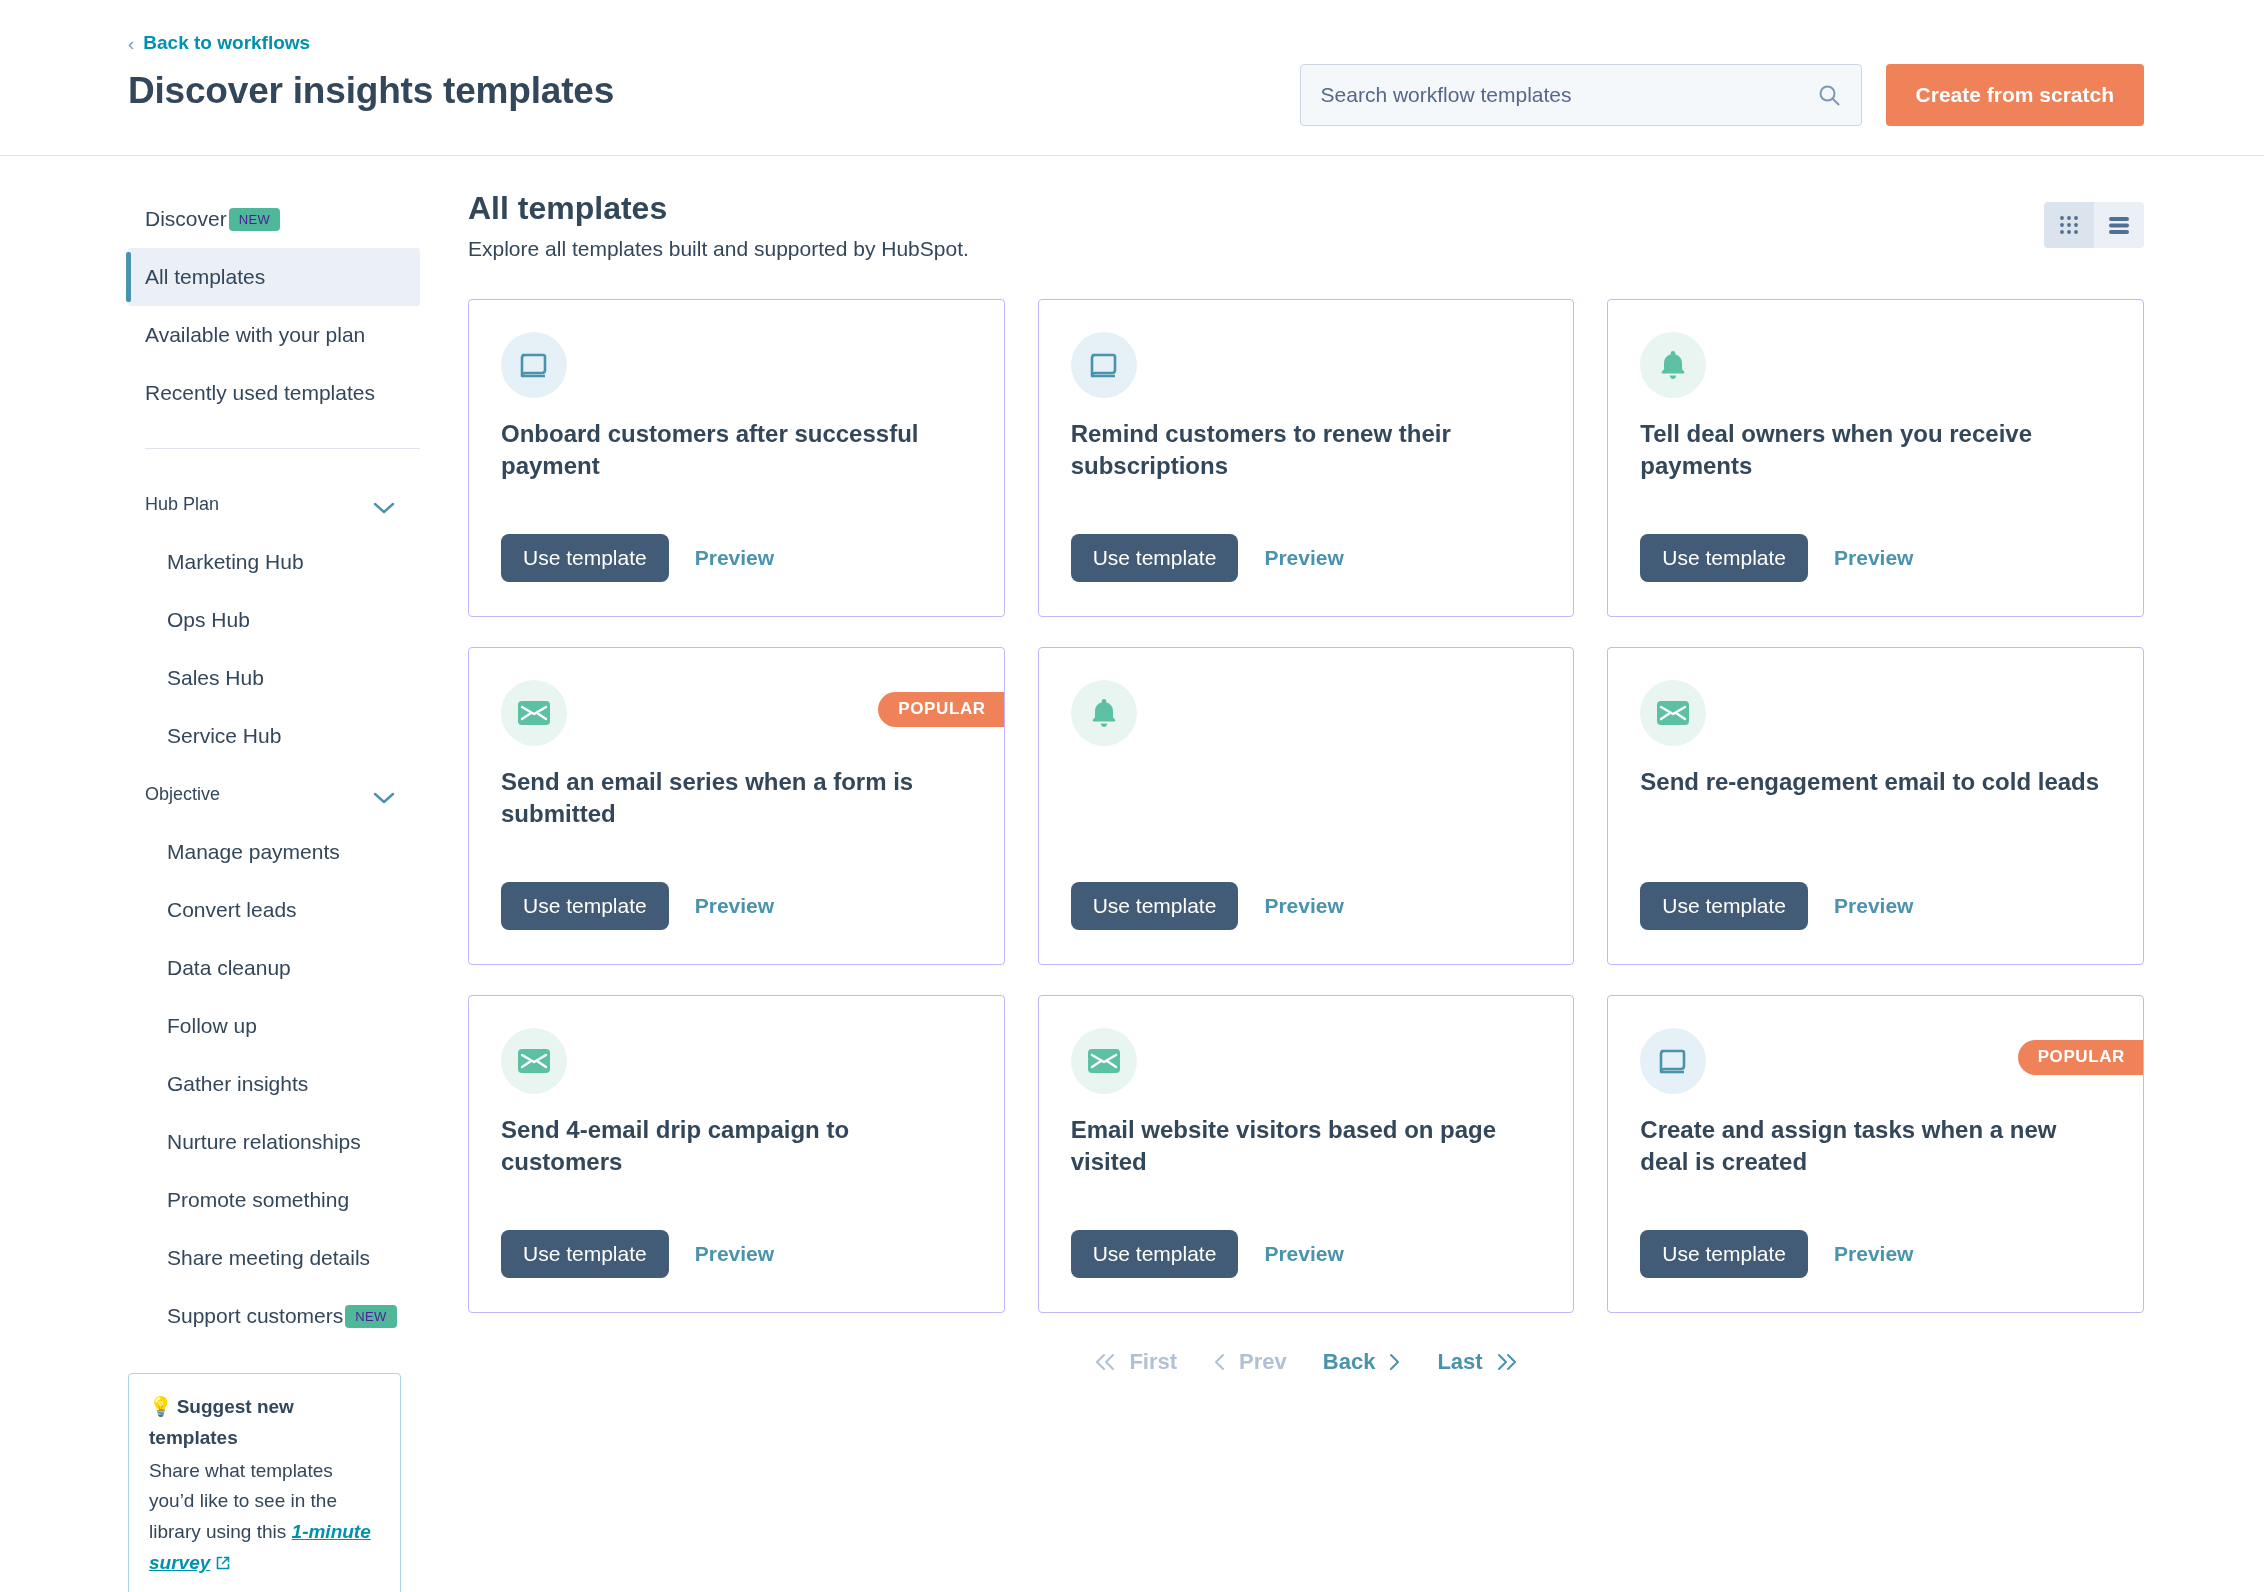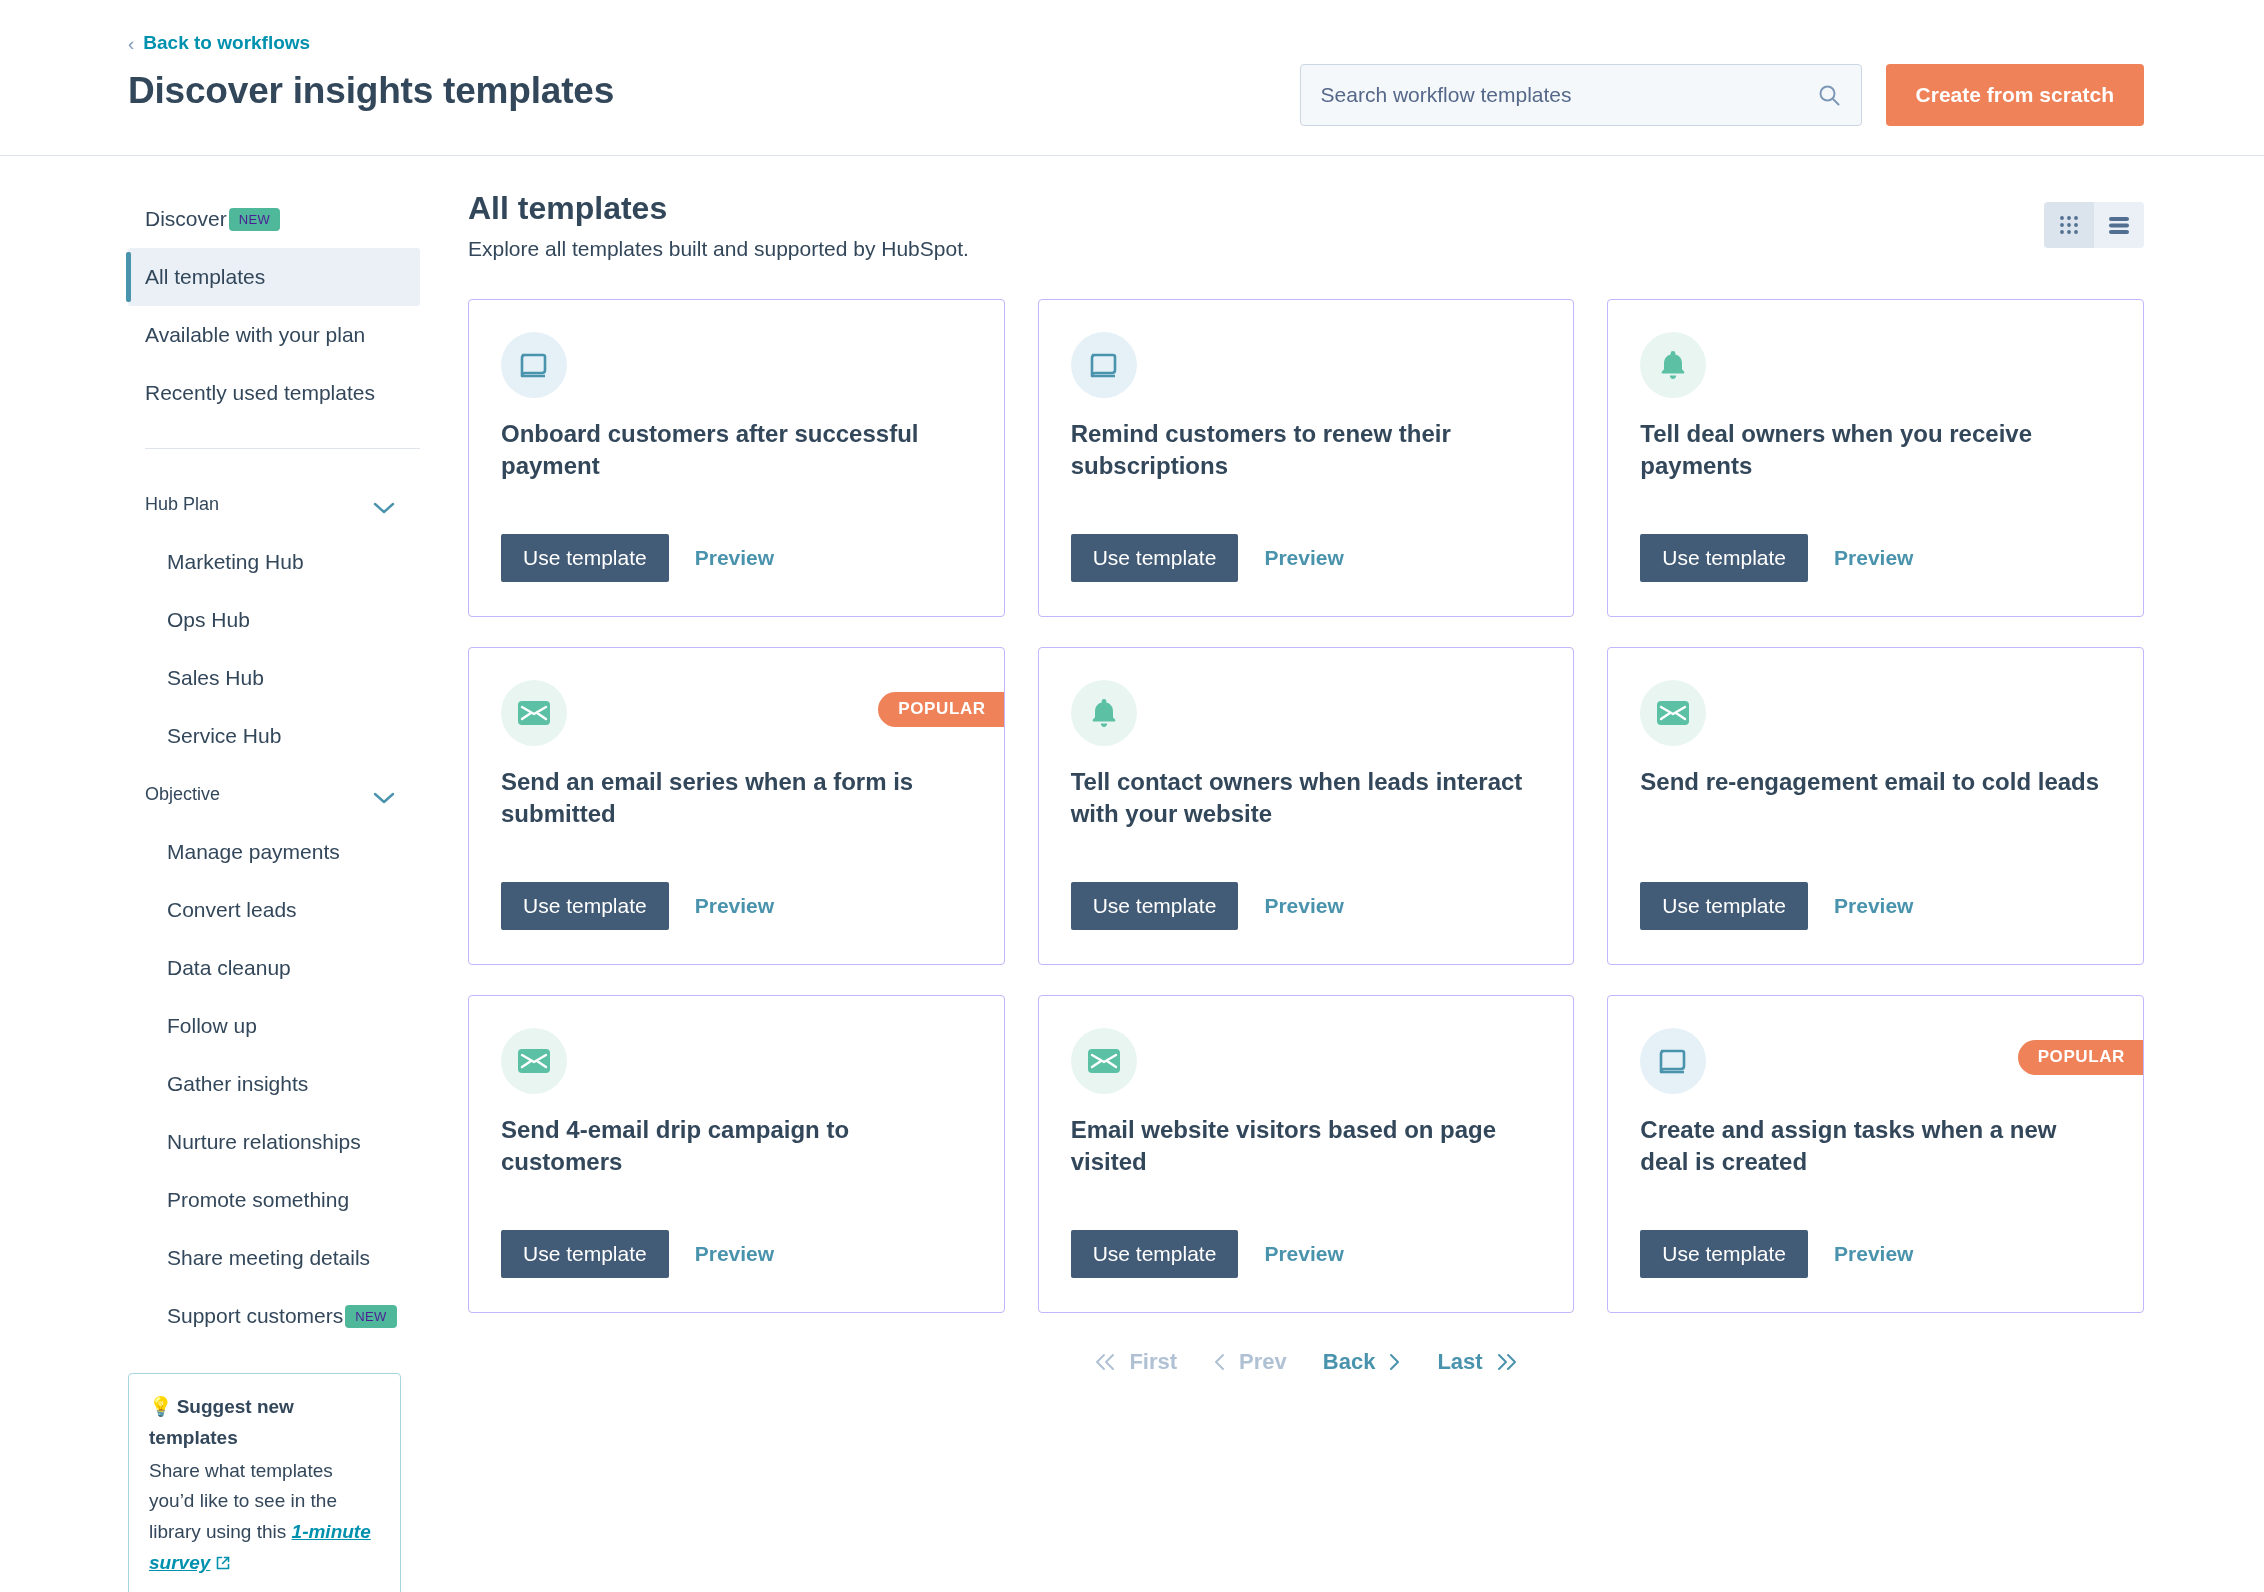--- a/index.html
+++ b/index.html
@@ -153,21 +153,21 @@
     margin-top: 20px;
     font-size: 24px; font-weight: 700; line-height: 1.32;
     color: #33475b;
   }
   .card-actions {
     position: absolute; left: 32px; bottom: 34px;
     display: flex; align-items: center; gap: 26px;
   }
   .use-btn {
     height: 48px; padding: 0 22px;
-    background: #425b76; border: 0; border-radius: 2px;
+    background: #425b76; border: 0; border-radius: 8px;
     color: #ffffff; font-size: 21px;
     font-family: "Liberation Sans", sans-serif;
     cursor: pointer; white-space: nowrap;
   }
   .preview-link {
     font-size: 21px; font-weight: 700; color: #4a93ad; cursor: pointer;
   }
   .popular-badge {
     position: absolute; right: 0; top: 44px;
     background: #ef8259; color: #ffffff;
@@ -399,21 +399,20 @@
         </div>
       </div>
 
       <div class="card">
         <div class="card-icon teal">
           <svg width="30" height="32" viewBox="0 0 30 32" fill="currentColor">
             <path d="M15 2a2.4 2.4 0 012.4 2.4v1.1A8.6 8.6 0 0124 14v6.2l2.2 2.6c.5.6.1 1.6-.8 1.6H4.6c-.9 0-1.3-1-.8-1.6L6 20.2V14a8.6 8.6 0 016.6-8.5V4.4A2.4 2.4 0 0115 2z"></path>
             <path d="M11.8 26.5h6.4c0 1.9-1.5 3.4-3.2 3.4s-3.2-1.5-3.2-3.4z"></path>
           </svg>
         </div>
-        <div class="card-title">Tell contact owners when leads interact with your website</div>
         <div class="card-actions">
           <button class="use-btn">Use template</button>
           <span class="preview-link">Preview</span>
         </div>
       </div>
 
       <div class="card">
         <div class="card-icon teal">
           <svg width="32" height="24" viewBox="0 0 32 24">
             <rect x="0" y="0" width="32" height="24" rx="4" fill="currentColor"></rect>

